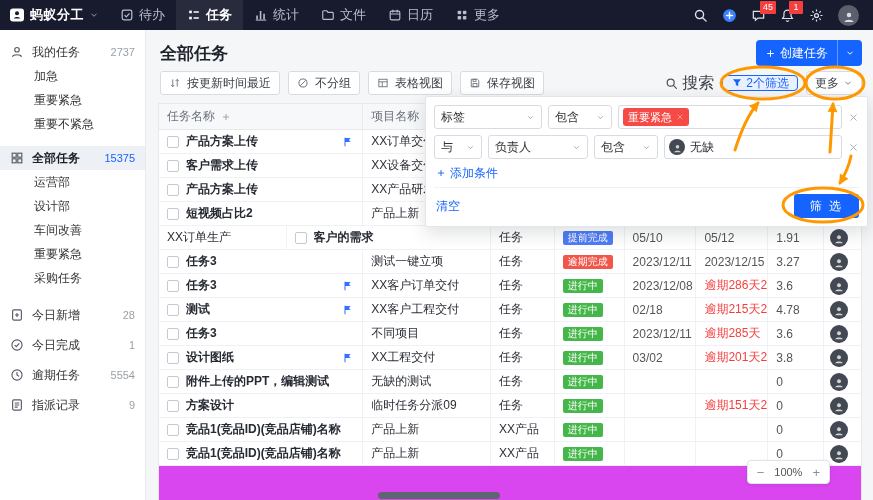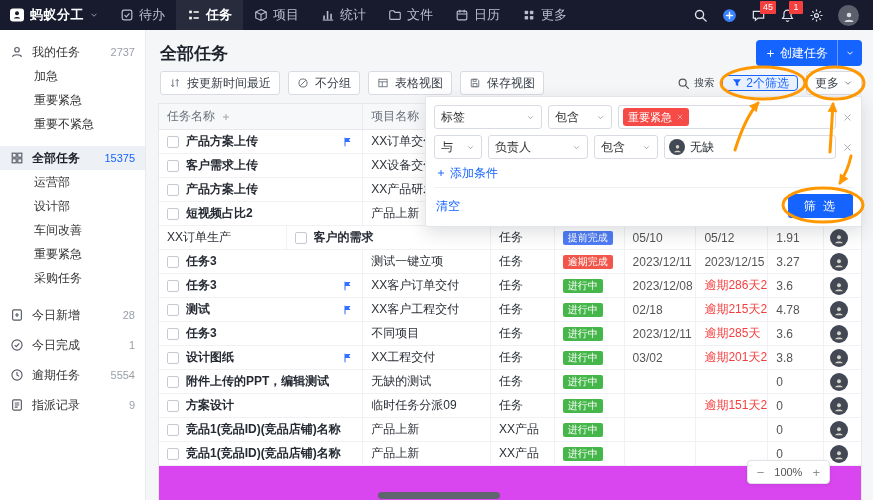--- a/index.html
+++ b/index.html
@@ -48,21 +48,21 @@
   .create-btn{margin-left:auto;background:var(--accent);color:#fff;border-radius:4px;height:26px;display:flex;align-items:stretch;font-size:12px;cursor:pointer;overflow:hidden;}
   .create-main{display:flex;align-items:center;gap:4px;padding:0 9px;border-right:1px solid rgba(255,255,255,.35);}
   .create-main .ic{width:11px;height:11px;}
   .create-caret{display:flex;align-items:center;padding:0 7px;}
   .create-caret .ic{width:10px;height:10px;}
 
   .toolbar{position:absolute;left:14px;right:11px;top:41px;height:24px;display:flex;align-items:center;gap:8px;}
   .chip{display:flex;align-items:center;gap:6px;height:24px;padding:0 8px;border:1px solid #d8dbe1;border-radius:3px;background:#fff;color:#3a3f48;font-size:12px;cursor:pointer;white-space:nowrap;}
   .chip .ic{width:12px;height:12px;color:#6b717c;}
   .toolbar-right{margin-left:auto;display:flex;align-items:center;gap:8px;}
-  .search-btn{display:flex;align-items:center;gap:4px;font-size:10px;color:#3a3f48;cursor:pointer;}
+  .search-btn{display:flex;align-items:center;gap:4px;font-size:16px;color:#3a3f48;cursor:pointer;}
   .search-btn .ic{width:13px;height:13px;color:#555;}
   .filter-btn{display:flex;align-items:center;gap:3px;height:16px;padding:0 8px;border:1px solid var(--accent);color:var(--accent);background:#e9f1ff;border-radius:4px;font-size:12px;cursor:pointer;white-space:nowrap;}
   .filter-btn .ic{width:12px;height:12px;}
   .more-btn{display:flex;align-items:center;gap:4px;height:24px;padding:0 8px;border:1px solid #d8dbe1;background:#fff;border-radius:4px;font-size:12px;color:#3a3f48;cursor:pointer;white-space:nowrap;}
   .more-btn .ic{width:10px;height:10px;color:#777;}
 
   
   .table-wrap{position:absolute;left:12px;right:11px;top:73px;bottom:0;background:#d946ef;border:1px solid #e6e8ec;border-bottom:none;overflow:hidden;}
   .t-header{display:flex;height:26px;background:#f7f8fa;border-bottom:1px solid #e6e8ec;color:#6b717c;font-size:12px;}
   .t-header .cell{border-right:1px solid #e9ebef;}
@@ -89,21 +89,21 @@
   .avatar .ic{width:12px;height:12px;margin-top:2px;}
   .h-plus{margin-left:6px;color:#9aa0a8;cursor:pointer;}
   .h-plus .ic{width:10px;height:10px;}
 
   .zoom{position:absolute;right:43px;bottom:16px;height:24px;background:#fff;border:1px solid #e1e3e8;border-radius:4px;display:flex;align-items:center;gap:10px;padding:0 9px;color:#555;box-shadow:0 1px 4px rgba(0,0,0,.08);z-index:20;}
   .z-btn{font-size:13px;color:#8a8f98;cursor:pointer;}
   .z-val{font-size:11px;}
   .hscroll{position:absolute;left:232px;bottom:1px;width:122px;height:7px;border-radius:4px;background:#60666f;z-index:22;cursor:grab;}
 
   
-  .filter-panel{position:absolute;left:425px;top:96px;right:11px;background:#fff;border:1px solid #e3e5ea;border-radius:2px;box-shadow:0 6px 18px rgba(31,35,41,.14);z-index:30;padding:8px;}
+  .filter-panel{position:absolute;left:425px;top:96px;right:5px;background:#fff;border:1px solid #e3e5ea;border-radius:2px;box-shadow:0 6px 18px rgba(31,35,41,.14);z-index:30;padding:8px;}
   .fp-row{display:flex;align-items:center;gap:6px;margin-bottom:6px;}
   .fp-select{height:24px;border:1px solid #d8dbe1;border-radius:3px;background:#fff;display:flex;align-items:center;justify-content:space-between;padding:0 6px;font-size:12px;color:#333;cursor:pointer;flex:none;}
   .w108{width:108px;}.w100{width:100px;gap:20px;}.w64{width:64px;}.w48{width:48px;}
   .fp-caret{color:#999;}.fp-caret .ic{width:9px;height:9px;}
   .fp-value{flex:1;height:24px;border:1px solid #d8dbe1;border-radius:3px;display:flex;align-items:center;gap:5px;padding:0 4px;overflow:hidden;cursor:text;}
   .tag-pill{display:flex;align-items:center;gap:4px;background:var(--tagred);color:#fff;font-size:11px;height:18px;padding:0 5px;border-radius:3px;}
   .tag-x{color:#ffd9d8;cursor:pointer;}.tag-x .ic{width:8px;height:8px;}
   .fp-avatar{width:16px;height:16px;border-radius:50%;background:#424954;color:#d8d3c8;display:flex;align-items:center;justify-content:center;overflow:hidden;flex:none;}
   .fp-avatar .ic{width:11px;height:11px;margin-top:2px;}
   .fp-close{color:#9aa0a8;cursor:pointer;flex:none;}
@@ -156,29 +156,20 @@
               <rect x="2.5" y="3" width="3" height="3" fill="currentColor"></rect>
               <rect x="2.5" y="10" width="3" height="3" fill="currentColor"></rect>
               <path d="M7.5 4.5h6M7.5 11.5h6" stroke="currentColor" stroke-width="1.6"></path>
             </svg>
           </span>
           <span>任务</span>
         </div>
         <div class="nav-item">
           <span>
             <svg class="ic" viewBox="0 0 16 16" aria-hidden="true">
-              <path d="M8 1.8l6 2.8v6.8l-6 2.8-6-2.8V4.6z" fill="none" stroke="currentColor" stroke-width="1.3"></path>
-              <path d="M2 4.6l6 2.8 6-2.8M8 7.4v6.8" fill="none" stroke="currentColor" stroke-width="1.3"></path>
-            </svg>
-          </span>
-          <span>项目</span>
-        </div>
-        <div class="nav-item">
-          <span>
-            <svg class="ic" viewBox="0 0 16 16" aria-hidden="true">
               <path d="M3.5 13V8.5M7.5 13V3.5M11.5 13V6.5" stroke="currentColor" stroke-width="1.8"></path>
               <path d="M2 13.8h12" stroke="currentColor" stroke-width="1.2"></path>
             </svg>
           </span>
           <span>统计</span>
         </div>
         <div class="nav-item">
           <span>
             <svg class="ic" viewBox="0 0 16 16" aria-hidden="true">
               <path d="M2 4.2a1 1 0 011-1h3.6L8 5h5a1 1 0 011 1v6a1 1 0 01-1 1H3a1 1 0 01-1-1z" fill="none" stroke="currentColor" stroke-width="1.3"></path>

